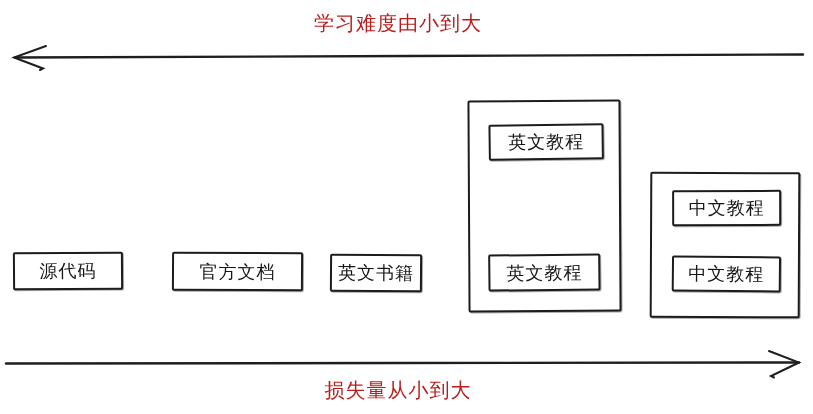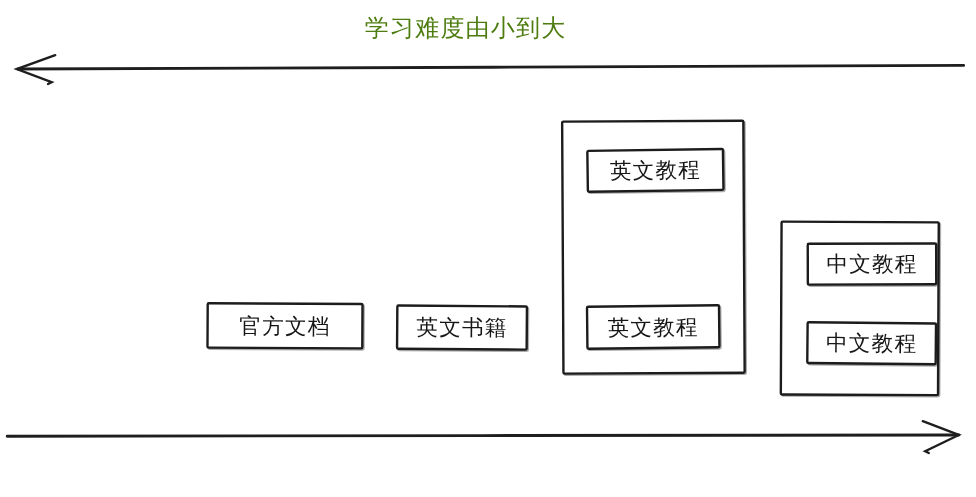--- a/index.html
+++ b/index.html
@@ -11,26 +11,26 @@
   .canvas {
     position: relative;
     width: 813px;
     height: 414px;
     background: #ffffff;
     overflow: hidden;
     color: #1c1c1c;
   }
   .axis-label {
     position: absolute;
-    left: 8px;
+    left: 18px;
     width: 760px;
     text-align: center;
     font-size: 20px;
     letter-spacing: 1px;
-    color: #4d7c0f;
+    color: #b91c1c;
     white-space: nowrap;
   }
   #top-axis-label { top: 10px; }
   #bottom-axis-label { top: 377px; }
   svg.arrow-layer {
     position: absolute;
     left: 0;
     top: 0;
     width: 813px;
     height: 414px;
@@ -54,52 +54,56 @@
     position: absolute;
     border: 2px solid #1c1c1c;
     background: #ffffff;
     box-sizing: border-box;
     border-radius: 2px;
     box-shadow: 1px 1px 0 rgba(20,20,20,0.35);
   }
   
   #box-source-code   { left: 13px;  top: 252px; width: 110px; height: 38px; transform: rotate(-0.4deg); }
   #box-official-docs { left: 172px; top: 252px; width: 131px; height: 39px; transform: rotate(0.3deg); }
-  #box-english-books { left: 330px; top: 254px; width: 110px; height: 38px; transform: rotate(0.4deg); }
+  #box-english-books { left: 330px; top: 254px; width: 92px; height: 38px; transform: rotate(0.4deg); }
   
   #group-english { left: 468px; top: 100px; width: 153px; height: 212px; transform: rotate(-0.3deg); }
   #group-english .inner-1 { left: 19px; top: 22px;  width: 115px; height: 36px; transform: rotate(-0.5deg); }
   #group-english .inner-2 { left: 18px; top: 88px;  width: 114px; height: 37px; transform: rotate(0.3deg); }
   #group-english .inner-3 { left: 18px; top: 152px; width: 112px; height: 37px; transform: rotate(-0.3deg); }
   
-  #group-chinese { left: 650px; top: 184px; width: 133px; height: 146px; transform: rotate(0.25deg); padding-left: 24px; }
+  #group-chinese { left: 650px; top: 172px; width: 150px; height: 146px; transform: rotate(0.25deg); padding-left: 24px; }
   #group-chinese .inner-1 { left: 20px; top: 16px; width: 109px; height: 36px; transform: rotate(-0.4deg); }
   #group-chinese .inner-2 { left: 20px; top: 82px; width: 109px; height: 36px; transform: rotate(0.3deg); }
 </style>
 </head>
 <body>
 
 <div class="canvas">
 
   <div class="axis-label" id="top-axis-label">学习难度由小到大</div>
 
+  <div class="axis-label" id="bottom-axis-label">损失量从小到大</div>
 
   <svg class="arrow-layer" viewBox="0 0 813 414" xmlns="http://www.w3.org/2000/svg">
 
     <g stroke="#1e1e1e" fill="none" stroke-linecap="round">
       <path d="M 803 54.5 L 410 56 L 15 57.5" stroke-width="2.4"></path>
       <path d="M 46 46 L 14 57.5 L 43 68.5 L 40 70" stroke-width="2"></path>
     </g>
 
     <g stroke="#1e1e1e" fill="none" stroke-linecap="round">
       <path d="M 6 363.5 L 400 363 L 799 362.5" stroke-width="2.4"></path>
       <path d="M 769 351 L 799 362.5 L 771 376 L 774 377.5" stroke-width="2"></path>
     </g>
   </svg>
 
+  <div class="node-box" id="box-source-code">
+    <span>源代码</span>
+  </div>
 
   <div class="node-box" id="box-official-docs">
     <span>官方文档</span>
   </div>
 
   <div class="node-box" id="box-english-books">
     <span>英文书籍</span>
   </div>
 
   <div class="group-box" id="group-english">

